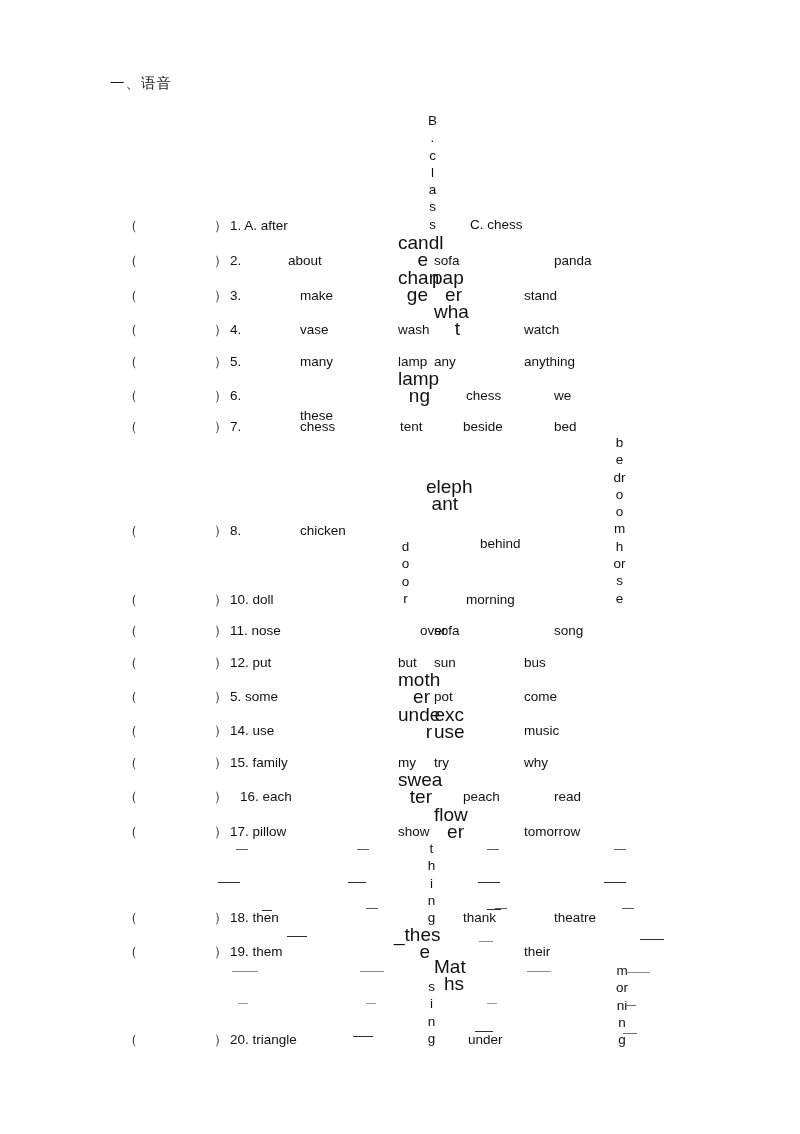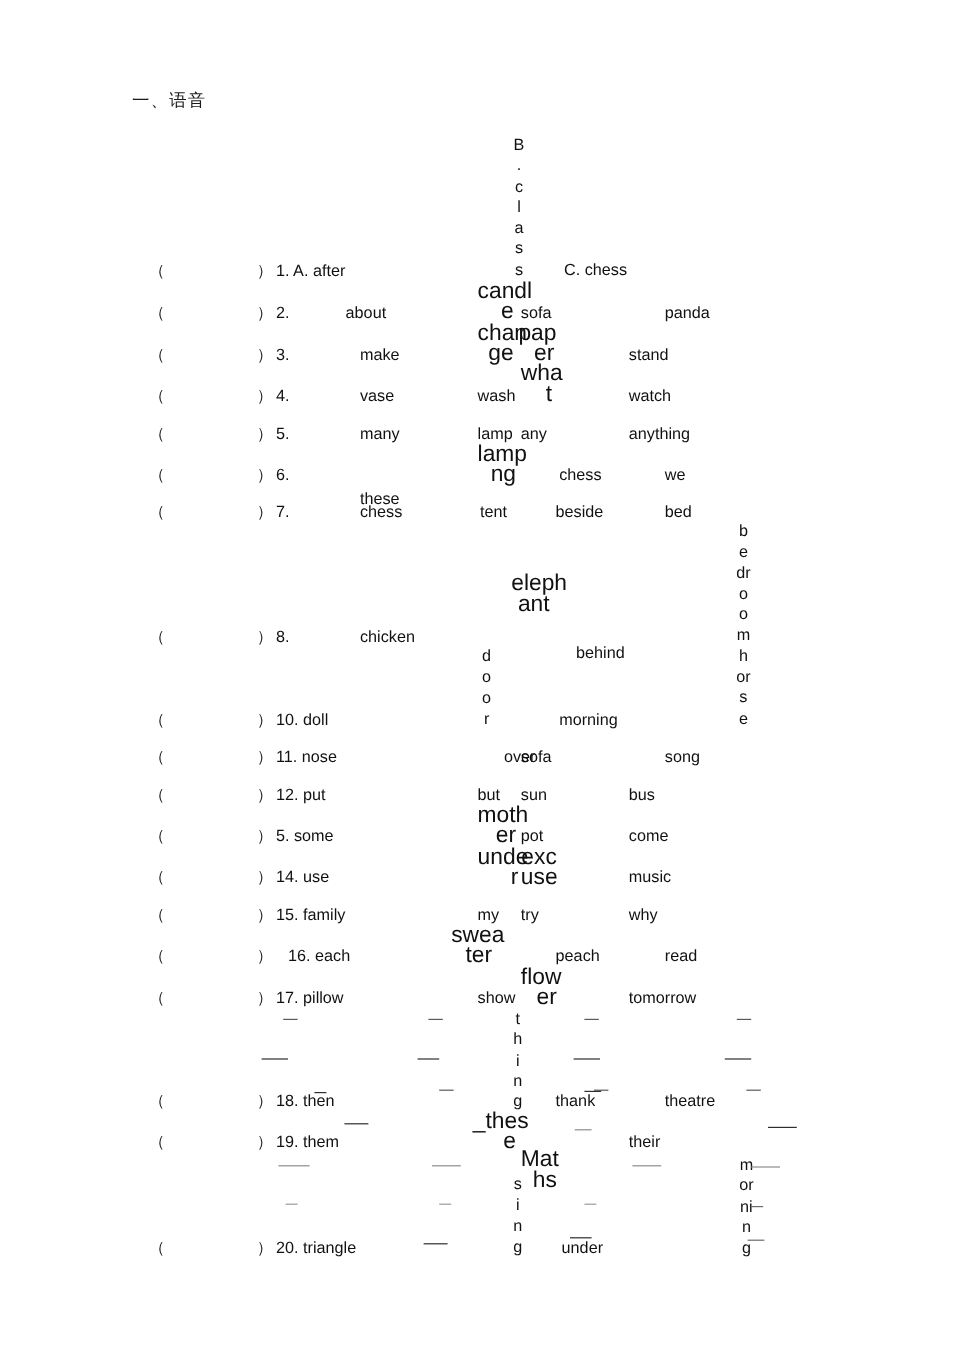--- a/index.html
+++ b/index.html
@@ -108,21 +108,21 @@
 s
 e</div>
 
   <div class="vcol" style="left:398px;top:671px;width:32px;">moth
 er</div>
   <div class="vcol" style="left:398px;top:706px;width:34px;">unde
 r</div>
   <div class="vcol" style="left:434px;top:706px;width:30px;">exc
 use</div>
 
-  <div class="vcol" style="left:376px;top:771px;width:34px;">swea
+  <div class="vcol" style="left:398px;top:771px;width:34px;">swea
 ter</div>
   <div class="vcol" style="left:434px;top:806px;width:30px;">flow
 er</div>
   <div class="vchar" style="left:425px;top:840px;">t
 h
 i
 n
 g</div>
 
   <div class="vcol" style="left:394px;top:926px;width:36px;">_thes

